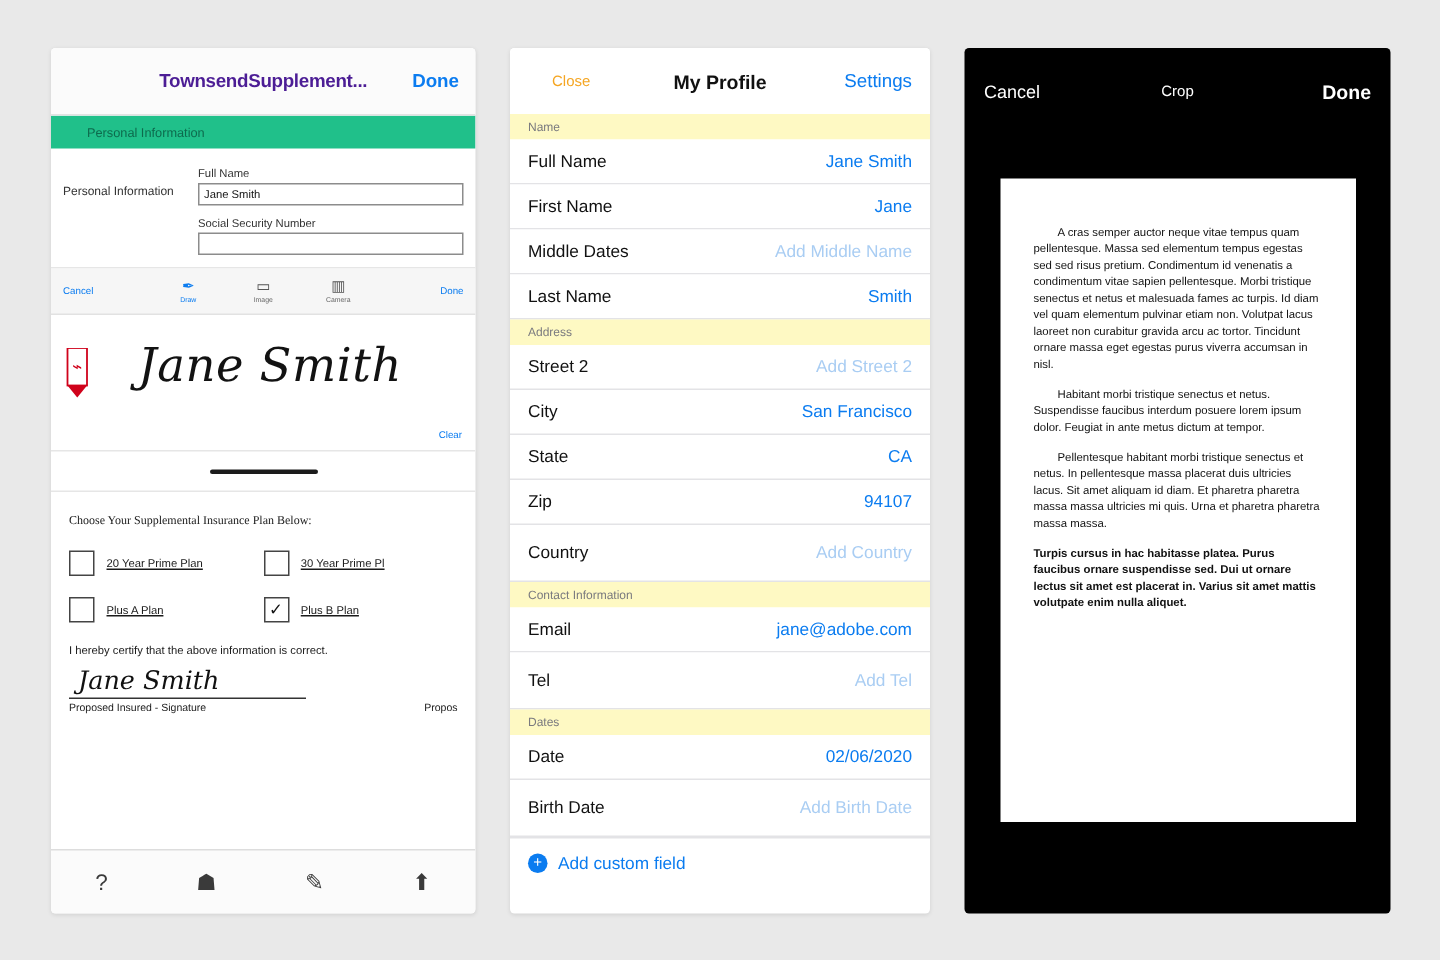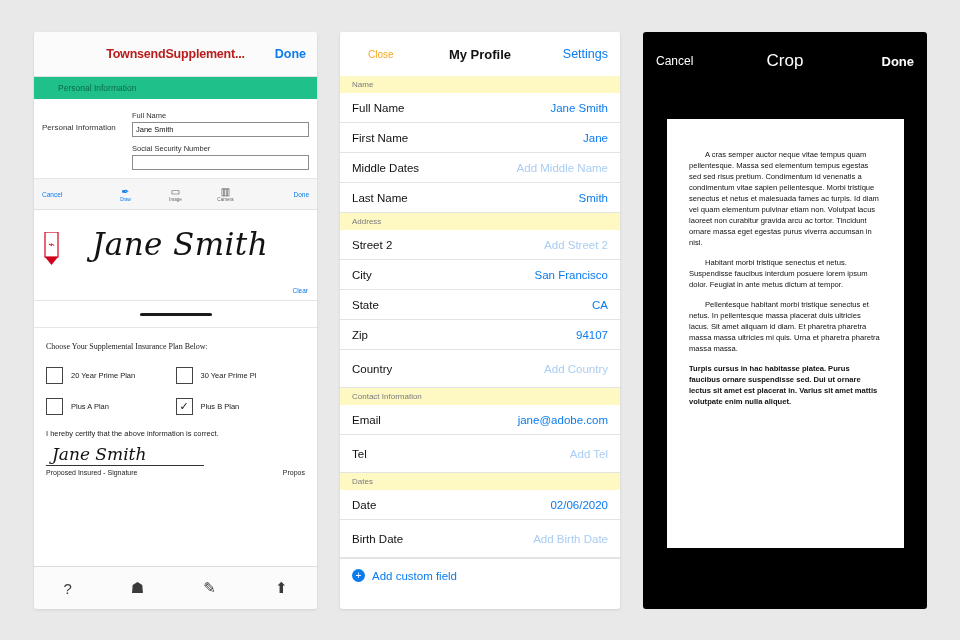--- a/index.html
+++ b/index.html
@@ -36,21 +36,21 @@
     background: #fbfbfb;
     border-bottom: 1px solid #e2e2e2;
     display: flex;
     align-items: center;
     justify-content: center;
     position: relative;
   }
   .p1-title {
     font-size: 12.5px;
     font-weight: bold;
-    color: #b91c1c;
+    color: #4c1d95;
     letter-spacing: -0.2px;
   }
   .p1-done {
     position: absolute;
     right: 11px;
     top: 50%;
     transform: translateY(-50%);
     font-size: 12.5px;
     font-weight: bold;
     color: #0b7cf0;
@@ -208,21 +208,21 @@
     border: 1px solid #444;
     margin-right: 8px;
     background: #fff;
     display: flex;
     align-items: center;
     justify-content: center;
     font-size: 11px;
     color: #111;
     box-sizing: border-box;
   }
-  .p1-cbtext { font-size: 7.5px; color: #1a1a1a; }
+  .p1-cbtext { font-size: 7.5px; color: #1a1a1a; text-decoration: underline; }
   .p1-certify {
     font-size: 7.5px;
     color: #1a1a1a;
     margin: 8px 0 6px 0;
   }
   .p1-sig2 {
     font-family: "DejaVu Serif", serif;
     font-style: italic;
     font-size: 17px;
     color: #111;
@@ -361,21 +361,21 @@
     border-radius: 3px;
     overflow: hidden;
   }
   .p3-nav {
     height: 58px;
     display: flex;
     align-items: center;
     justify-content: center;
     position: relative;
   }
-  .p3-nav .mid { font-size: 17px; color: #ffffff; }
+  .p3-nav .mid { font-size: 10px; color: #ffffff; }
   .p3-nav .left {
     position: absolute; left: 13px;
     font-size: 12px; color: #ffffff;
   }
   .p3-nav .right {
     position: absolute; right: 13px;
     font-size: 13px; color: #ffffff; font-weight: bold;
   }
   .p3-page {
     position: absolute;

